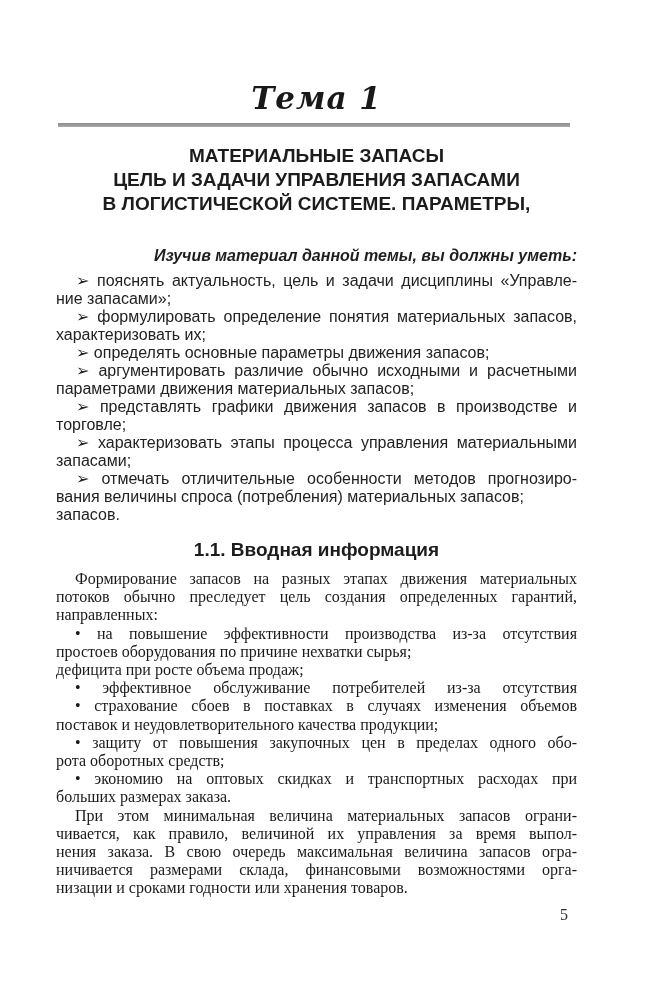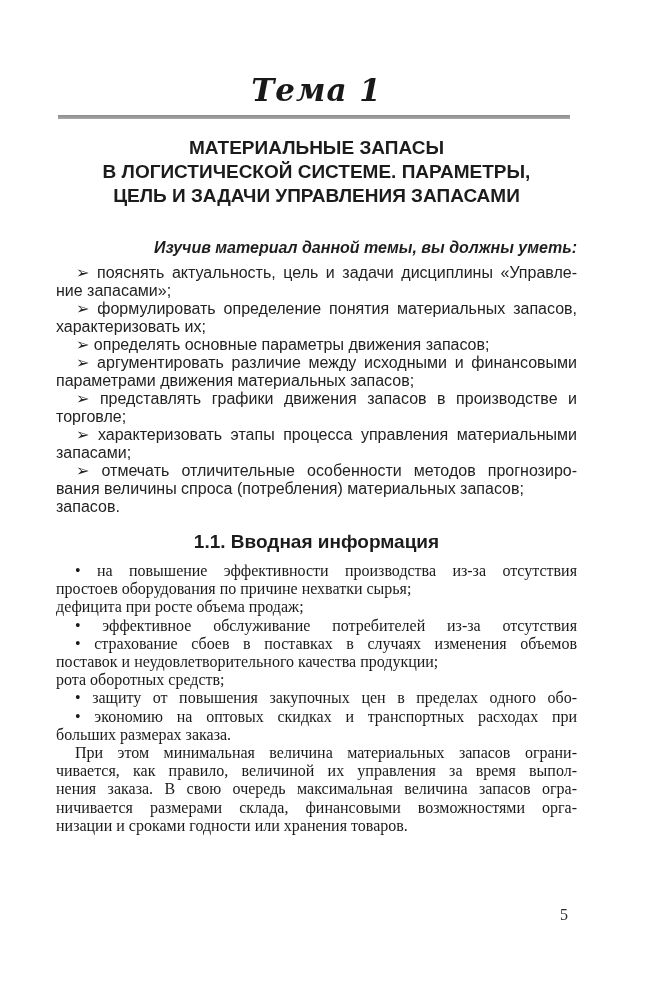--- a/index.html
+++ b/index.html
@@ -11,20 +11,21 @@
     color: #1e1e1e;
     -webkit-font-smoothing: antialiased;
   }
   .page {
     position: absolute; inset: 0;
     padding: 70px 86px 0 56px;
     box-sizing: border-box;
   }
   
   .chapter {
+    margin-top: 8px;
     font-family: "DejaVu Serif", serif;
     font-style: italic;
     font-weight: 700;
     font-size: 31px;
     line-height: 40px;
     text-align: center;
     letter-spacing: 1px;
     color: #191919;
   }
   
@@ -110,43 +111,43 @@
 
   <div class="chapter">Тема 1</div>
 
   <div class="rule"></div>
 
   <div class="title-block">
       <div class="para">
         <div class="line first last">МАТЕРИАЛЬНЫЕ ЗАПАСЫ</div>
       </div>
       <div class="para">
+        <div class="line first last">ЦЕЛЬ И ЗАДАЧИ УПРАВЛЕНИЯ ЗАПАСАМИ</div>
+      </div>
+      <div class="para">
         <div class="line first last">В ЛОГИСТИЧЕСКОЙ СИСТЕМЕ. ПАРАМЕТРЫ,</div>
-      </div>
-      <div class="para">
-        <div class="line first last">ЦЕЛЬ И ЗАДАЧИ УПРАВЛЕНИЯ ЗАПАСАМИ</div>
       </div>
     </div>
 
   <div class="intro">Изучив материал данной темы, вы должны уметь:</div>
 
   <div class="objectives">
       <div class="para">
         <div class="line first">➢ пояснять актуальность, цель и задачи дисциплины «Управле-</div>
         <div class="line last">ние запасами»;</div>
       </div>
       <div class="para">
         <div class="line first">➢ формулировать определение понятия материальных запасов,</div>
         <div class="line last">характеризовать их;</div>
       </div>
       <div class="para">
         <div class="line first last">➢ определять основные параметры движения запасов;</div>
       </div>
       <div class="para">
-        <div class="line first">➢ аргументировать различие между исходными и финансовыми</div>
+        <div class="line first">➢ аргументировать различие обычно исходными и расчетными</div>
         <div class="line last">параметрами движения материальных запасов;</div>
       </div>
       <div class="para">
         <div class="line first">➢ представлять графики движения запасов в производстве и</div>
         <div class="line last">торговле;</div>
       </div>
       <div class="para">
         <div class="line first">➢ характеризовать этапы процесса управления материальными</div>
         <div class="line last">запасами;</div>
       </div>
@@ -156,34 +157,39 @@
       </div>
       <div class="para">
         <div class="line last">запасов.</div>
       </div>
     </div>
 
   <div class="section-heading">1.1. Вводная информация</div>
 
   <div class="body-text">
       <div class="para">
+        <div class="line first">Формирование запасов на разных этапах движения материальных</div>
+        <div class="line">потоков обычно преследует цель создания определенных гарантий,</div>
+        <div class="line last">направленных:</div>
+      </div>
+      <div class="para">
         <div class="line first">• на повышение эффективности производства из-за отсутствия</div>
         <div class="line last">простоев оборудования по причине нехватки сырья;</div>
       </div>
       <div class="para">
         <div class="line last">дефицита при росте объема продаж;</div>
         <div class="line first">• эффективное обслуживание потребителей из-за отсутствия</div>
       </div>
       <div class="para">
         <div class="line first">• страхование сбоев в поставках в случаях изменения объемов</div>
         <div class="line last">поставок и неудовлетворительного качества продукции;</div>
       </div>
       <div class="para">
+        <div class="line first">• защиту от повышения закупочных цен в пределах одного обо-</div>
         <div class="line last">рота оборотных средств;</div>
-        <div class="line first">• защиту от повышения закупочных цен в пределах одного обо-</div>
       </div>
       <div class="para">
         <div class="line first">• экономию на оптовых скидках и транспортных расходах при</div>
         <div class="line last">больших размерах заказа.</div>
       </div>
       <div class="para">
         <div class="line first">При этом минимальная величина материальных запасов ограни-</div>
         <div class="line">чивается, как правило, величиной их управления за время выпол-</div>
         <div class="line">нения заказа. В свою очередь максимальная величина запасов огра-</div>
         <div class="line">ничивается  размерами склада, финансовыми возможностями орга-</div>

